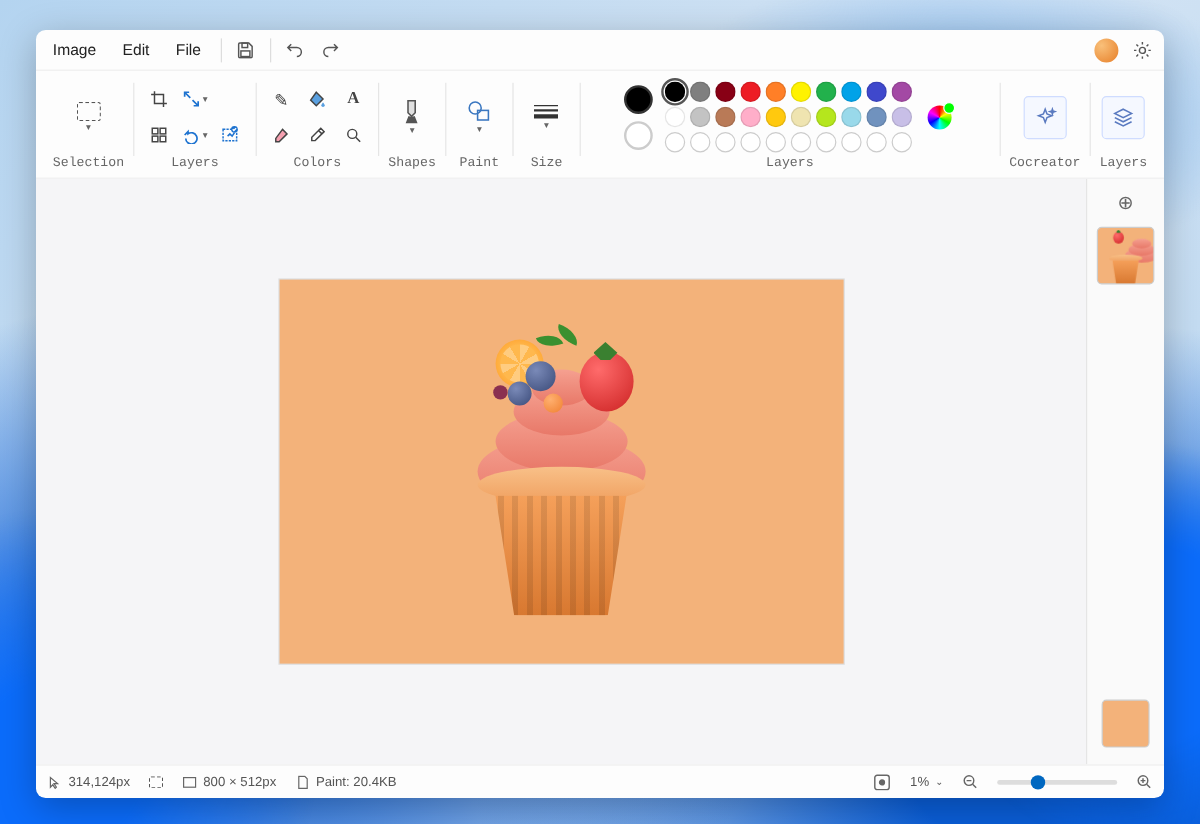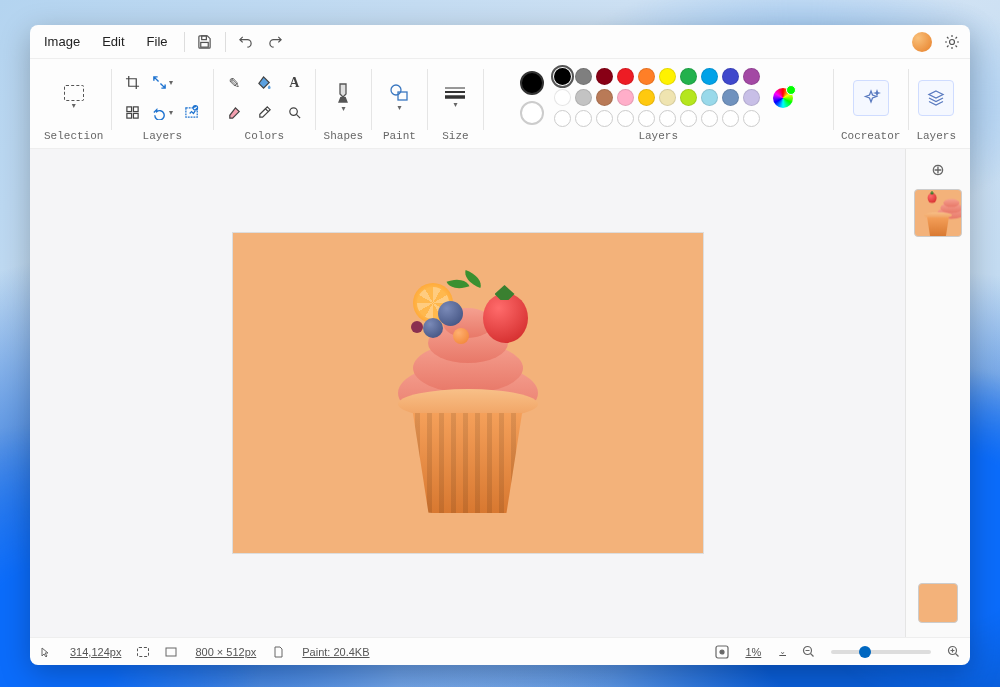--- a/index.html
+++ b/index.html
@@ -91,21 +91,21 @@
   
   .layers-panel { width:65px; background:#fafafa; border-left:1px solid #e5e5e5; display:flex; flex-direction:column; align-items:center; padding:8px 0; gap:8px; }
   .layers-panel .add { width:24px; height:24px; display:flex; align-items:center; justify-content:center; border:none; color:#666; font-size:16px; }
   .layer-thumb { width:48px; height:48px; border:1px solid #ccc; border-radius:4px; background:#f3b27a; display:flex; align-items:center; justify-content:center; overflow:hidden; position:relative; }
   .layer-thumb .mini-cup { transform:scale(.2); transform-origin:center; }
   .layer-thumb .checker { position:absolute; inset:0; background:repeating-conic-gradient(#ccc 0 25%,#fff 0 50%) 0 0/8px 8px; z-index:-1;}
   .color-preview { width:40px; height:40px; background:#f3b27a; border:1px solid #ccc; border-radius:4px; margin-top:auto; margin-bottom:6px; }
 
   
   .statusbar { height:28px; display:flex; align-items:center; padding:0 10px; font-size:11px; color:#555; border-top:1px solid #eee; gap:16px; }
-  .statusbar .item { display:flex; align-items:center; gap:18px;text-decoration:underline; }
+  .statusbar .item { display:flex; align-items:center; gap:5px; }
   .statusbar .spacer { flex:1; }
   .statusbar .zoom-slider { width:100px; height:4px; background:#ddd; border-radius:2px; position:relative; }
   .statusbar .zoom-slider .knob { position:absolute; left:28%; top:-4px; width:12px; height:12px; border-radius:50%; background:#0067c0; }
   .statusbar .ico { color:#666; }
   svg { display:block; }
 </style>
 </head>
 <body>
 
 <div class="bg-swirl a"></div>

